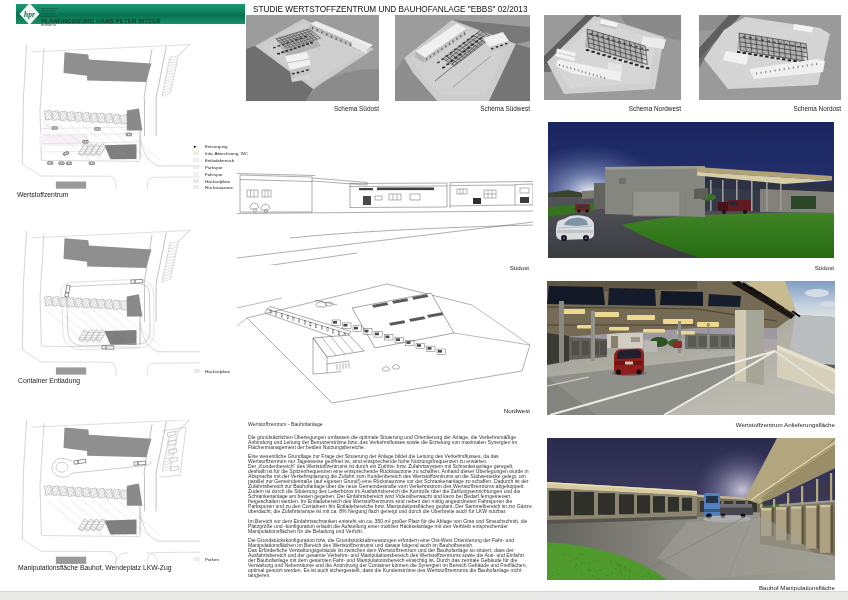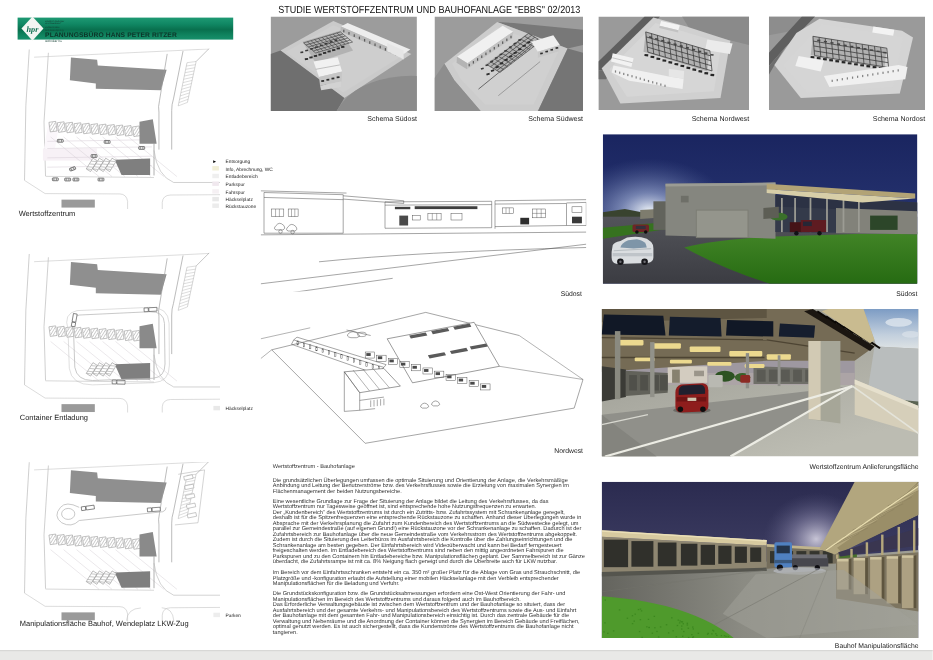--- a/index.html
+++ b/index.html
@@ -3,21 +3,21 @@
 <meta charset="utf-8">
 <style>
 html,body{margin:0;padding:0;}
 body{width:848px;height:600px;background:#fff;font-family:"Liberation Sans",sans-serif;overflow:hidden;position:relative;}
 .abs{position:absolute;}
 .lbl{position:absolute;color:#1a1a1a;}
 </style>
 </head>
 <body>
 
-<div class="abs" id="hdr" style="left:16px;top:16px;width:196px;height:20px;background:linear-gradient(180deg,#1e9973 0%,#108763 30%,#09704e 55%,#10845f 80%,#17906b 100%);">
+<div class="abs" id="hdr" style="left:16px;top:4px;width:229px;height:20px;background:linear-gradient(180deg,#1e9973 0%,#108763 30%,#09704e 55%,#10845f 80%,#17906b 100%);">
 
   <svg class="abs" style="left:2.5px;top:-1px;" width="21" height="22" viewBox="0 0 21 22">
     <polygon points="10.5,0 20.5,11 10.5,22 0.5,11" fill="#f2f5f2"></polygon>
     <text x="10.5" y="14" font-size="7.5" font-style="italic" font-weight="bold" fill="#0a6b4d" text-anchor="middle" font-family="Liberation Serif">hpr</text>
   </svg>
 
   <div class="abs" style="left:25px;top:2.5px;font-size:2.3px;line-height:2.7px;color:#143f33;">staatlich befugter<br>und beeideter<br>ziviltechniker<br>architekt dipl.ing.</div>
 
   <div class="abs" style="left:25px;top:12.5px;font-size:6.1px;font-weight:bold;color:#0d3328;letter-spacing:0.1px;">PLANUNGSBÜRO HANS PETER RITZER</div>
   <div class="abs" style="left:25px;top:19px;font-size:2.8px;color:#143f33;">techniker hs</div>

